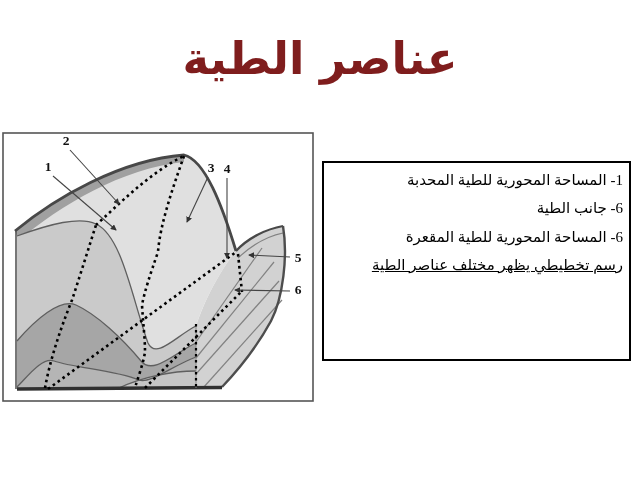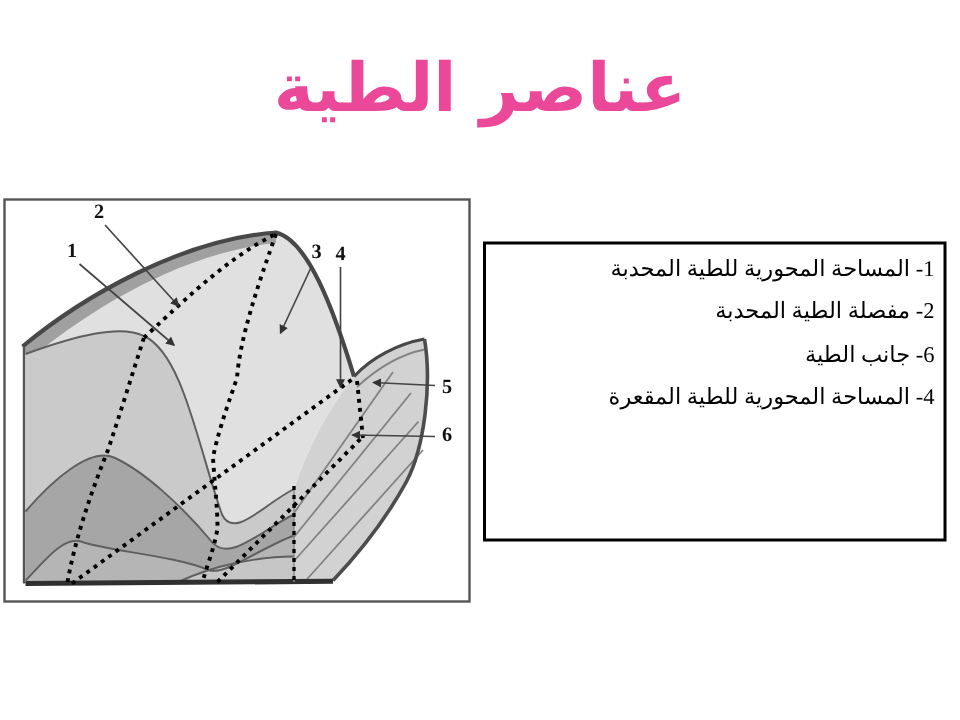--- a/index.html
+++ b/index.html
@@ -3,21 +3,21 @@
 <meta charset="utf-8">
 <style>
   html,body{margin:0;padding:0;}
   body{
     width:640px;height:480px;position:relative;overflow:hidden;
     background:#ffffff;font-family:"Liberation Serif","DejaVu Sans",serif;
   }
   .slide-title{
     position:absolute;top:32px;left:0;right:0;
     text-align:center;font-family:"DejaVu Sans",sans-serif;
-    font-weight:bold;font-size:45px;color:#ec4899;letter-spacing:-1px;
+    font-weight:bold;font-size:45px;color:#7f1d1d;letter-spacing:-1px;
   }
   .diagram-svg{position:absolute;left:0;top:0;}
   .legend-box{
     position:absolute;left:322px;top:161px;width:309px;height:200px;
     border:2px solid #000;box-sizing:border-box;background:#fff;
   }
   .legend-list{
     direction:rtl;text-align:right;padding:3px 6px 0 4px;
     font-size:15px;line-height:28.3px;color:#000;
     font-family:"Liberation Serif","DejaVu Sans",serif;
@@ -102,17 +102,19 @@
     <text x="211" y="172">3</text>
     <text x="227" y="173">4</text>
     <text x="298" y="262">5</text>
     <text x="298" y="294">6</text>
   </g>
 </svg>
 
 <div class="legend-box">
   <div class="legend-list">
     <div class="legend-item">1- المساحة المحورية للطية المحدبة</div>
-    <div class="legend-item">2- مفصلة الطية المحدبة</div>
     <div class="legend-item">6- جانب الطية</div>
-    <div class="legend-item">4- المساحة المحورية للطية المقعرة</div>
+    <div class="legend-item">6- المساحة المحورية للطية المقعرة</div>
+    <div class="legend-caption">
+      <span>رسم تخطيطي يظهر مختلف عناصر الطية</span>
+    </div>
   </div>
 </div>
 
 </body></html>

